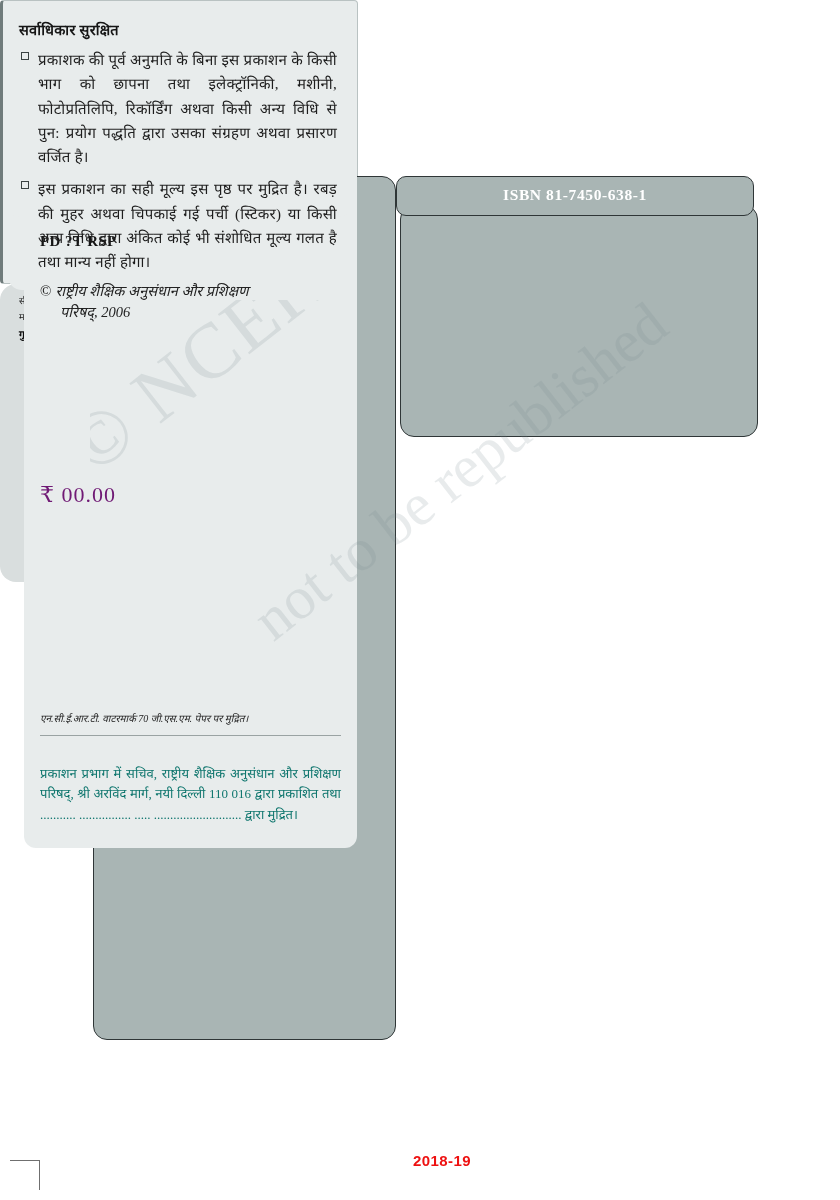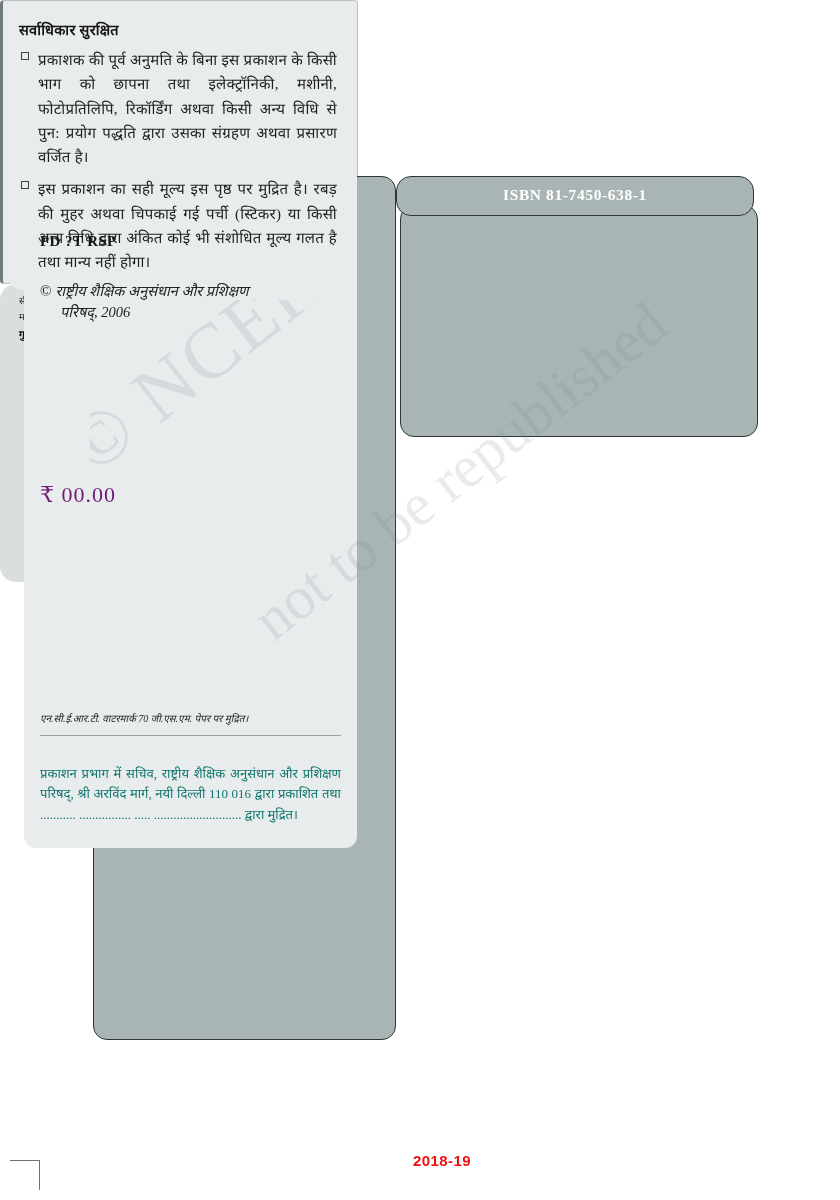--- a/index.html
+++ b/index.html
@@ -163,21 +163,21 @@
     font-size: 13px;
     line-height: 1.6;
     color: #0f766e;
     text-align: justify;
   }
 
   
   #isbn-shell {
     left: 396px; top: 176px;
     width: 358px; height: 40px;
-    border-radius: 15px;
+    border-radius: 10px;
     background: #a9b5b4;
     border: 1px solid #2f3637;
     z-index: 3;
   }
   #isbn-text {
     position: absolute;
     left: 0; right: 0; top: 9px;
     text-align: center;
     color: #ffffff;
     font-weight: bold;

